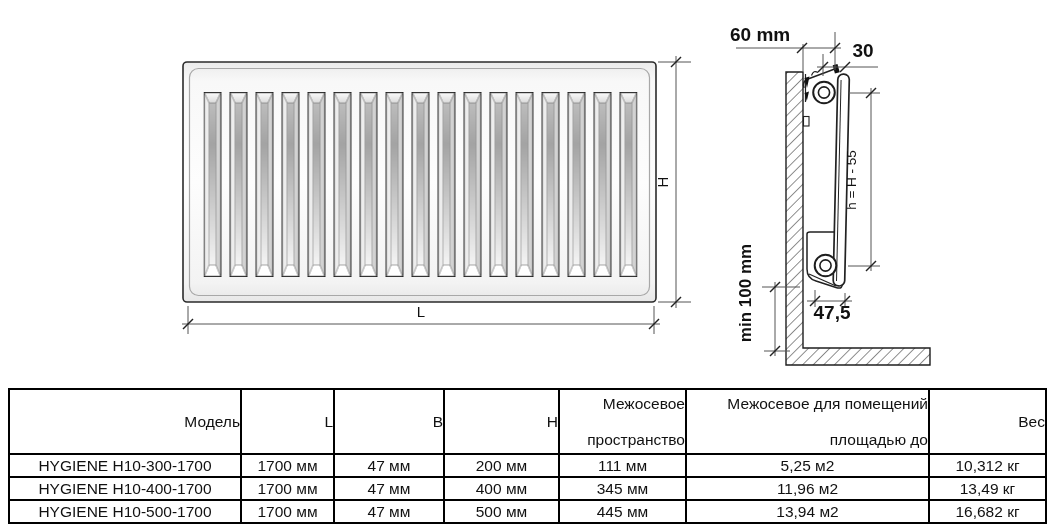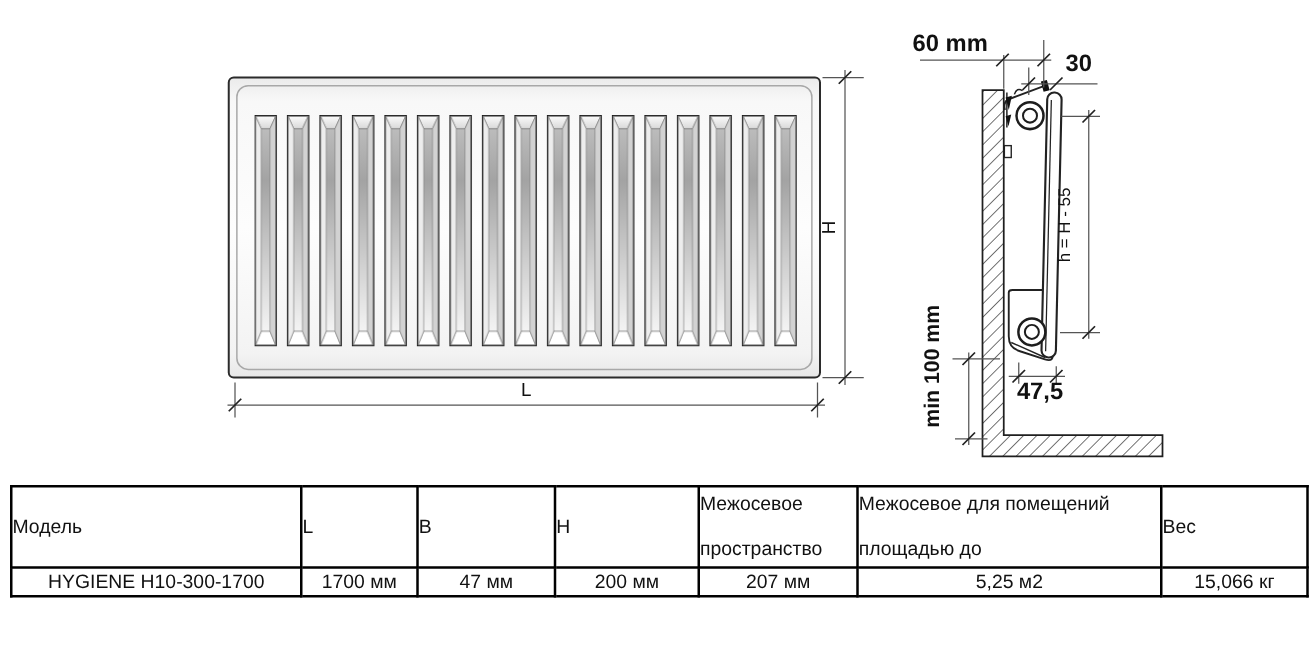--- a/index.html
+++ b/index.html
@@ -10,21 +10,21 @@
   .dimlabel-sm{font-weight:bold;font-size:17px;}
   .dimletter{font-size:15px;}
   .dimformula{font-size:13.5px;}
 
   table.spec{position:absolute;left:8px;top:388px;width:1037px;border-collapse:collapse;
              table-layout:fixed;font-size:15.5px;color:#111;}
   table.spec th,table.spec td{border:2px solid #000;text-align:center;padding:0;
                               font-weight:normal;overflow:hidden;white-space:nowrap;}
   table.spec thead tr{height:65px;}
   table.spec tbody tr{height:23px;}
-  th .hwrap{display:flex;flex-direction:column;justify-content:center;align-items:flex-start;
+  th .hwrap{display:flex;flex-direction:column;justify-content:center;align-items:flex-end;
             gap:17px;height:100%;}
   th .hl{line-height:19px;}
   th .hl:empty{display:none;}
 </style>
 </head>
 <body>
 
 <div class="canvas">
 
   <svg width="1052" height="385" viewBox="0 0 1052 385">
@@ -204,19 +204,37 @@
             </div>
           </th>
       </tr>
     </thead>
     <tbody>
       <tr>
         <td>HYGIENE H10-300-1700</td>
         <td>1700 мм</td>
         <td>47 мм</td>
         <td>200 мм</td>
-        <td>207 мм</td>
+        <td>111 мм</td>
         <td>5,25 м2</td>
-        <td>15,066 кг</td>
+        <td>10,312 кг</td>
+      </tr>
+      <tr>
+        <td>HYGIENE H10-400-1700</td>
+        <td>1700 мм</td>
+        <td>47 мм</td>
+        <td>400 мм</td>
+        <td>345 мм</td>
+        <td>11,96 м2</td>
+        <td>13,49 кг</td>
+      </tr>
+      <tr>
+        <td>HYGIENE H10-500-1700</td>
+        <td>1700 мм</td>
+        <td>47 мм</td>
+        <td>500 мм</td>
+        <td>445 мм</td>
+        <td>13,94 м2</td>
+        <td>16,682 кг</td>
       </tr>
     </tbody>
   </table>
 </div>
 
 </body></html>

